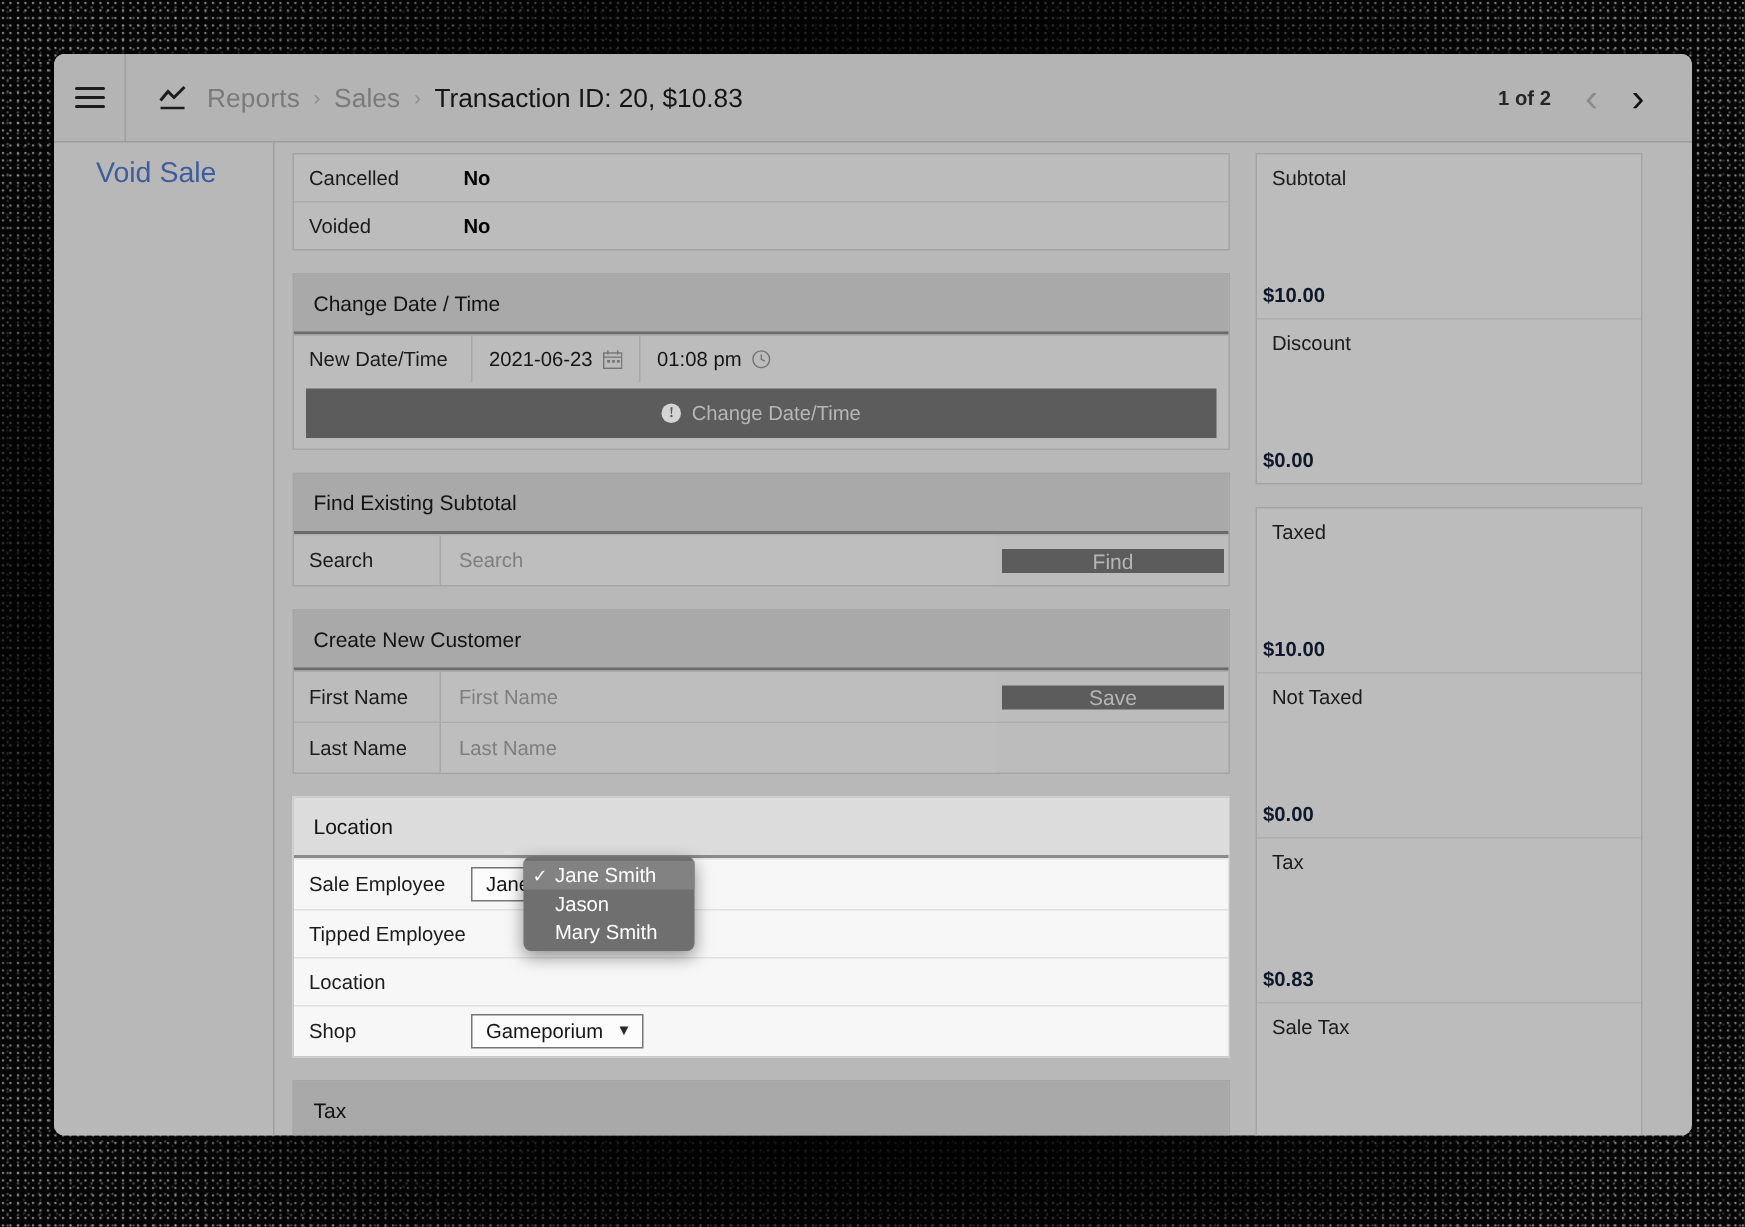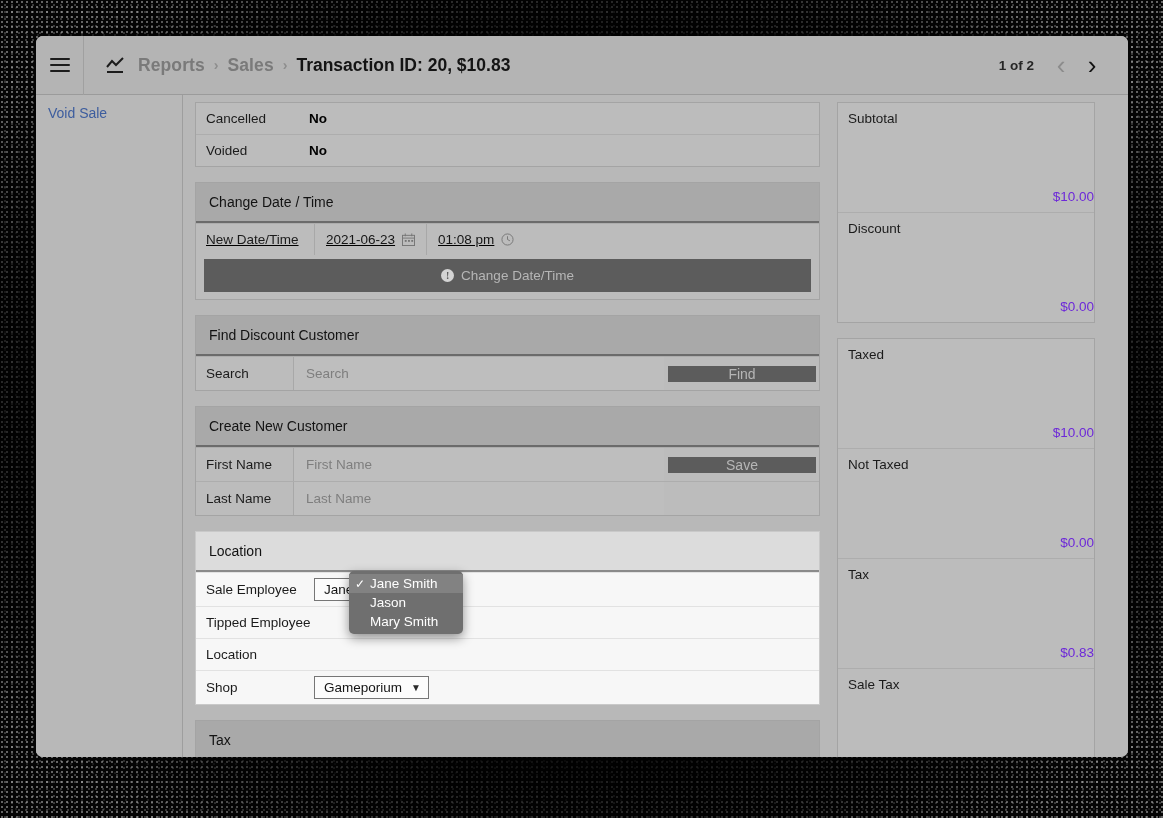--- a/index.html
+++ b/index.html
@@ -54,21 +54,21 @@
     display: flex; align-items: center; justify-content: center;
     border-right: 1px solid #a0a0a0;
   }
   .hamburger { width: 20px; }
   .hamburger span {
     display: block; height: 2.4px; background: #1c1c1c;
     margin: 3.4px 0; border-radius: 1px;
   }
   #breadcrumb {
     display: flex; align-items: center; gap: 0;
-    padding-left: 22px; font-size: 17px; font-weight: bold;
+    padding-left: 22px; font-size: 17px;
   }
   .chart-icon { margin-right: 13px; display: flex; align-items: flex-end; }
   .crumb {
     color: #7a7a7a; text-decoration: none; font-size: 17.5px;
     letter-spacing: 0.1px;
   }
   .crumb-sep { color: #8e8e8e; font-size: 14px; margin: 0 9px; }
   .crumb-current { color: #141414; font-size: 17.5px; }
   #pager {
     margin-left: auto; display: flex; align-items: center;
@@ -88,22 +88,22 @@
 
   
   #body-area { display: flex; height: 662px; }
   #sidebar {
     width: 147px; flex: 0 0 147px;
     background: #b8b8b8;
     border-right: 1px solid #9e9e9e;
     padding-top: 7px;
   }
   #void-sale {
-    display: block; color: #3d5d9e; font-size: 14px;
-    padding: 3px 0 0 12px; text-decoration: none;
+    display: block; color: #3d5d9e; font-size: 19px;
+    padding: 3px 0 0 28px; text-decoration: none;
   }
   #content {
     flex: 1; display: flex;
     padding: 7px 0 0 12px;
     overflow: hidden;
   }
   #main-col { width: 625px; flex: 0 0 625px; padding-right: 0; }
   #side-col { width: 258px; flex: 0 0 258px; margin-left: 17px; }
 
   
@@ -139,21 +139,21 @@
     padding: 8px 0 8px 10px;
     font-size: 13.5px; color: #1b1b1b;
   }
   .cell-label.wide { width: 118px; flex: 0 0 118px; }
   .cell-value {
     padding: 8px 0 8px 16px;
     font-size: 13.5px; font-weight: bold; color: #000000;
   }
 
   
-  .dt-row { align-items: center; text-decoration: underline; }
+  .dt-row { align-items: center; }
   .dt-field {
     display: flex; align-items: center; gap: 7px;
     border-left: 1px solid #a8a8a8;
     padding: 8px 11px;
     font-size: 13.5px; color: #151515;
     background: #bcbcbc;
   }
   .cal-icon, .clock-icon { opacity: 0.55; display: flex; }
 
   .wide-button {
@@ -238,21 +238,21 @@
   .side-panel { border: 1px solid #a4a4a4; margin-bottom: 15px; background: #bcbcbc; }
   .side-row { display: flex; border-top: 1px solid #adadad; flex-direction: column; }
   .side-row:first-child { border-top: none; }
   .side-label {
     width: 78px; flex: 0 0 78px;
     padding: 8px 0 8px 10px;
     font-size: 13.5px; color: #1b1b1b;
   }
   .side-value {
     padding: 8px 0 8px 4px;
-    font-size: 13.5px; font-weight: normal; color: #6d28d9; text-align: right;
+    font-size: 13.5px; font-weight: bold; color: #0f172a;
   }
 </style>
 </head>
 <body>
 
 <div id="desktop"></div>
 <div id="vignette"></div>
 
 <div id="window">
 
@@ -336,21 +336,21 @@
               </span>
             </div>
           </div>
           <div class="wide-button">
             <span class="info-icon">!</span>
             <span>Change Date/Time</span>
           </div>
         </div>
 
         <div class="panel">
-          <div class="panel-head">Find Discount Customer</div>
+          <div class="panel-head">Find Existing Subtotal</div>
           <div class="input-row">
             <div class="cell-label">Search</div>
             <input class="text-input" type="text" placeholder="Search" style="">
             <div class="btn-col">
               <button class="side-button">Find</button>
             </div>
           </div>
         </div>
 
         <div class="panel">

